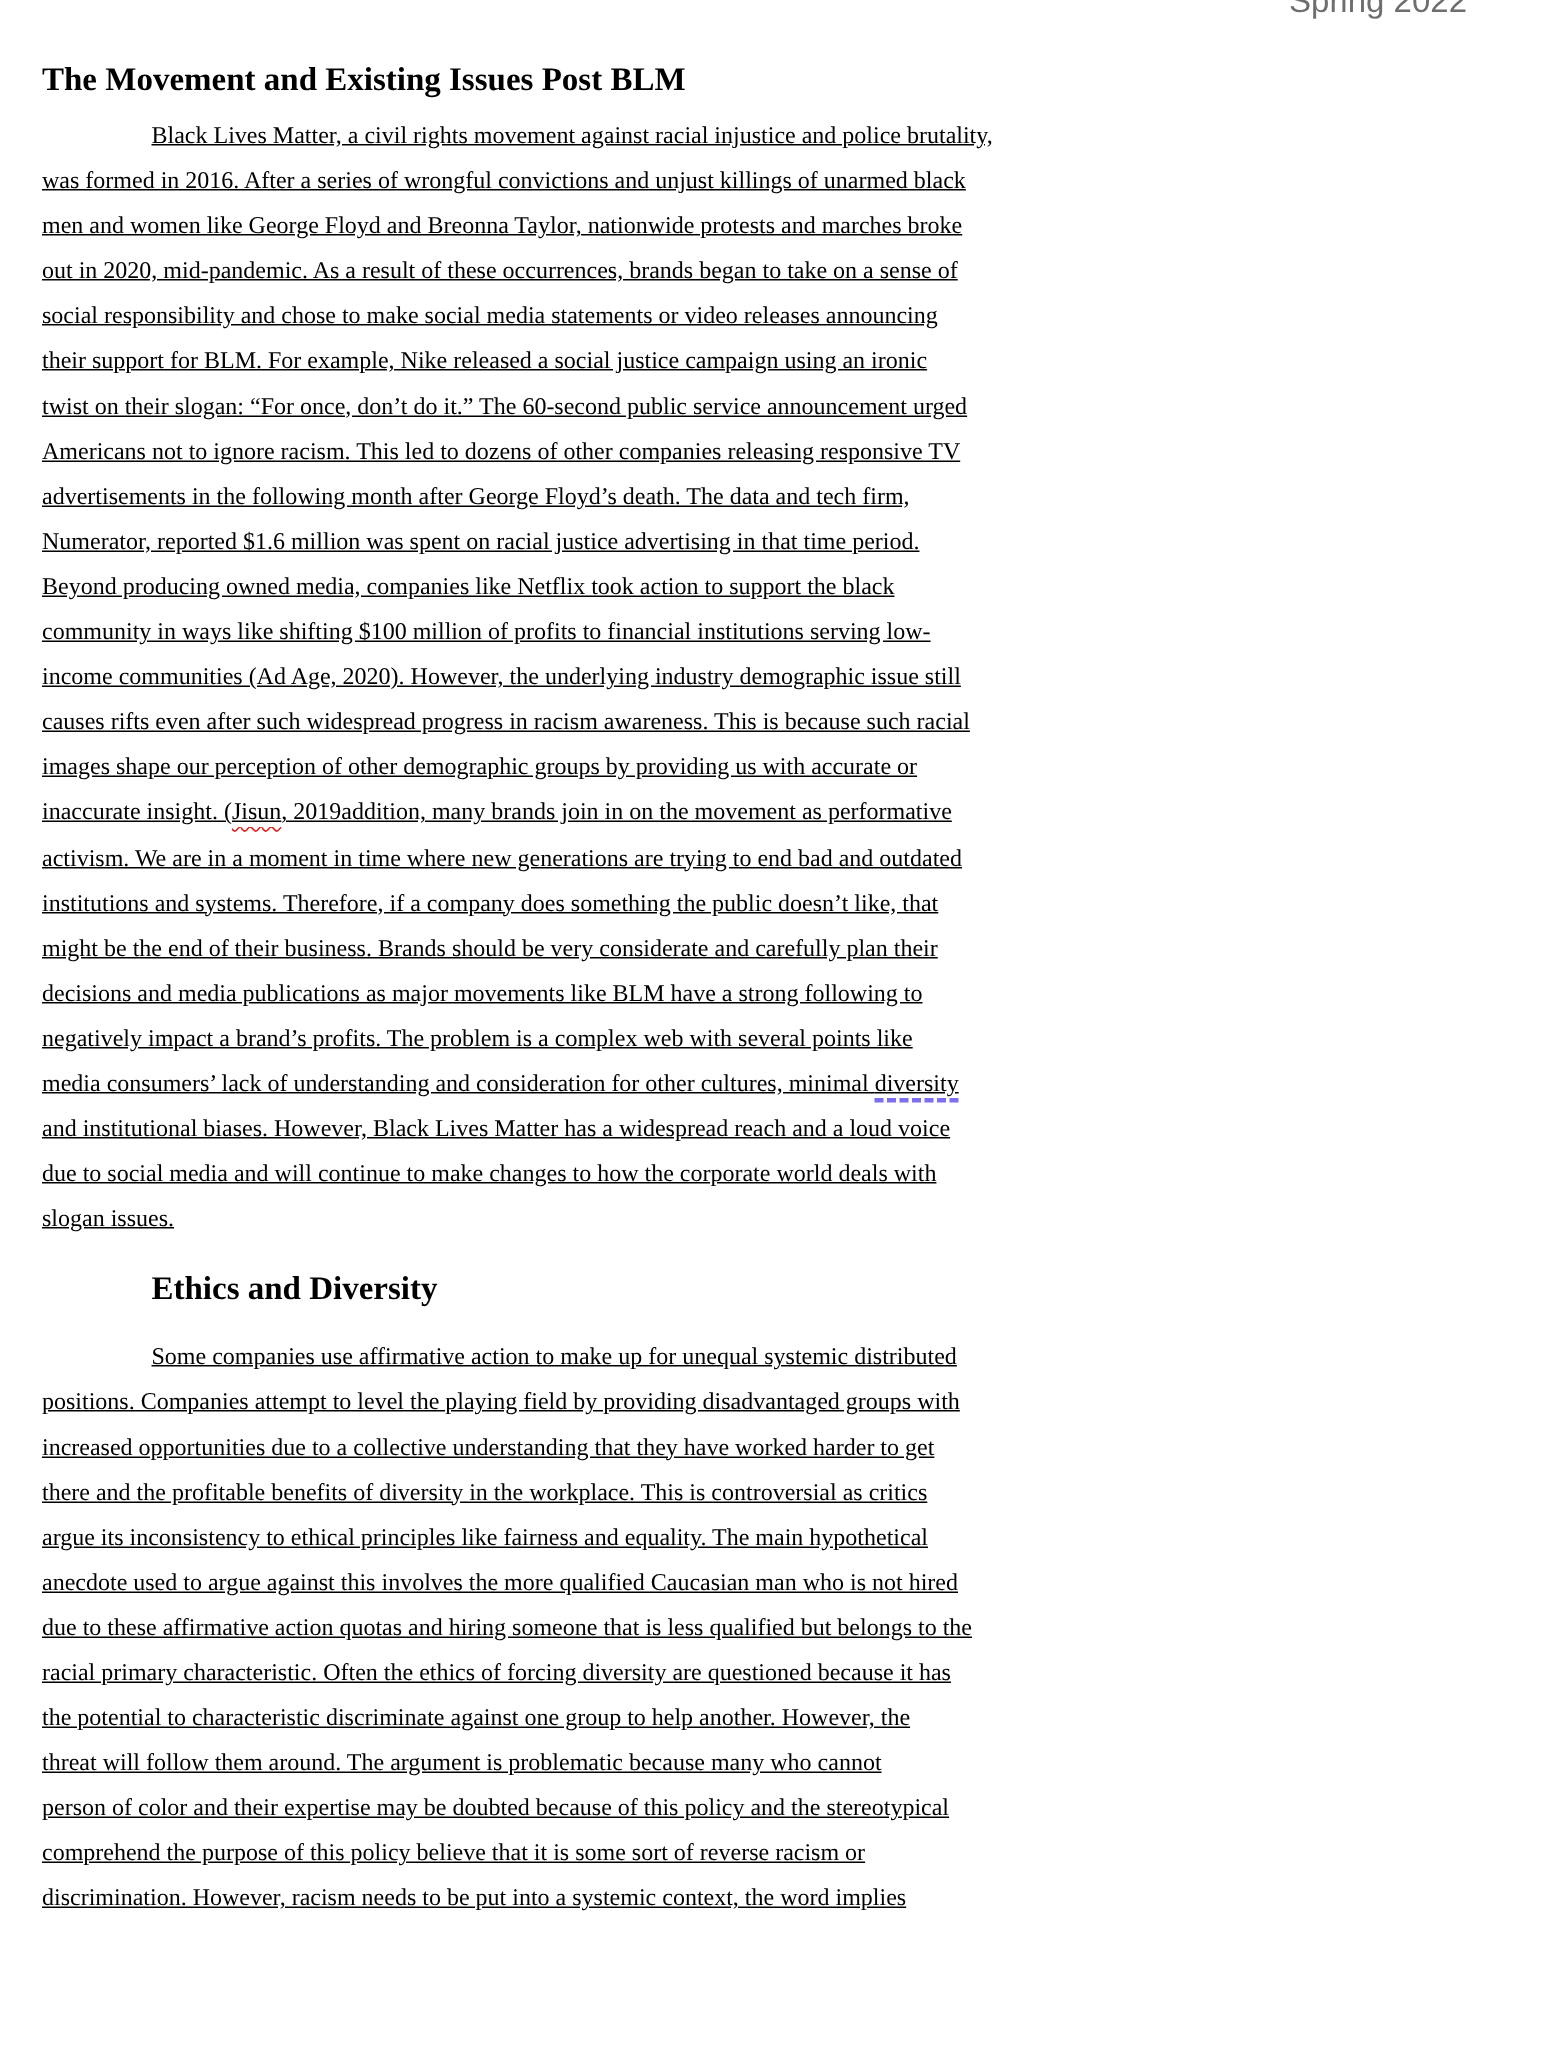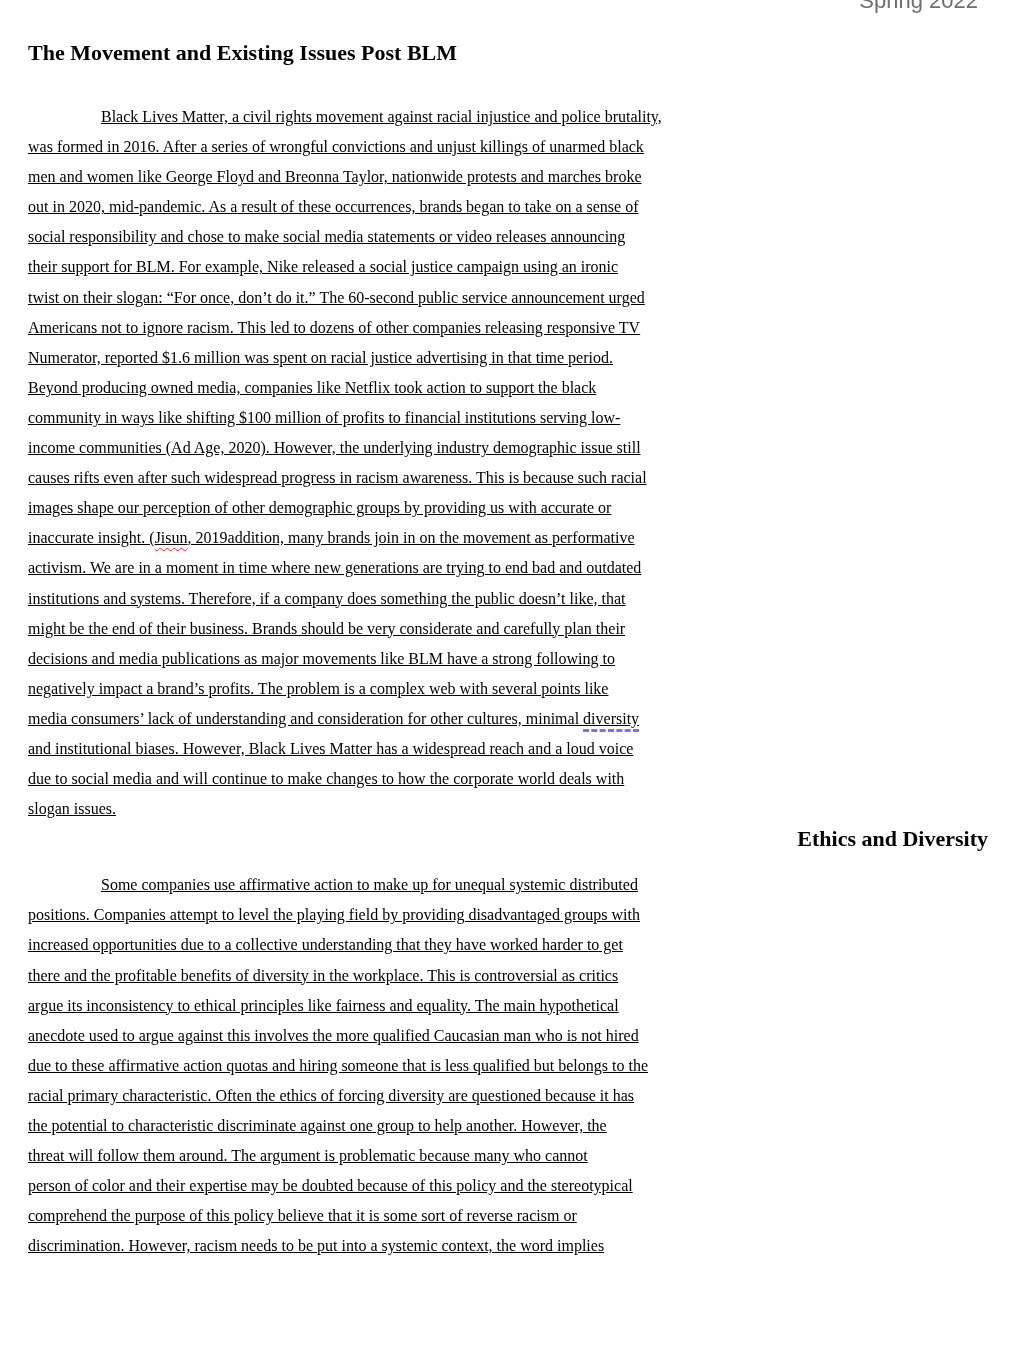--- a/index.html
+++ b/index.html
@@ -29,25 +29,25 @@
       left: 28px;
       top: 38px;
       width: 960px;
     }
     .heading {
       font-weight: bold;
       font-size: 22px;
       line-height: 30px;
       margin: 0;
     }
-    .heading-1 { margin-bottom: 34px; }
+    .heading-1 { margin-bottom: 8px; }
     .heading-2 {
       text-indent: 73px;
+      margin-top: 16px;
       margin-bottom: 16px;
-      text-align: right;
     }
     .para {
       font-size: 16px;
       line-height: 30.1px;
       margin: 0;
       text-decoration: underline;
     }
     .line {
       display: block;
       white-space: nowrap;
@@ -75,20 +75,21 @@
 
   <div class="para">
     <span class="line indent">Black Lives Matter, a civil rights movement against racial injustice and police brutality,</span>
     <span class="line">was formed in 2016. After a series of wrongful convictions and unjust killings of unarmed black</span>
     <span class="line">men and women like George Floyd and Breonna Taylor, nationwide protests and marches broke</span>
     <span class="line">out in 2020, mid-pandemic. As a result of these occurrences, brands began to take on a sense of</span>
     <span class="line">social responsibility and chose to make social media statements or video releases announcing</span>
     <span class="line">their support for BLM. For example, Nike released a social justice campaign using an ironic</span>
     <span class="line">twist on their slogan: “For once, don’t do it.” The 60-second public service announcement urged</span>
     <span class="line">Americans not to ignore racism. This led to dozens of other companies releasing responsive TV</span>
+    <span class="line">advertisements in the following month after George Floyd’s death. The data and tech firm,</span>
     <span class="line">Numerator, reported $1.6 million was spent on racial justice advertising in that time period.</span>
     <span class="line">Beyond producing owned media, companies like Netflix took action to support the black</span>
     <span class="line">community in ways like shifting $100 million of profits to financial institutions serving low-</span>
     <span class="line">income communities (Ad Age, 2020). However, the underlying industry demographic issue still</span>
     <span class="line">causes rifts even after such widespread progress in racism awareness. This is because such racial</span>
     <span class="line">images shape our perception of other demographic groups by providing us with accurate or</span>
     <span class="line"><span>inaccurate insight. (</span><span class="spell-error">Jisun</span><span>, 2019addition, many brands join in on the movement as performative</span></span>
     <span class="line">activism. We are in a moment in time where new generations are trying to end bad and outdated</span>
     <span class="line">institutions and systems. Therefore, if a company does something the public doesn’t like, that</span>
     <span class="line">might be the end of their business. Brands should be very considerate and carefully plan their</span>

